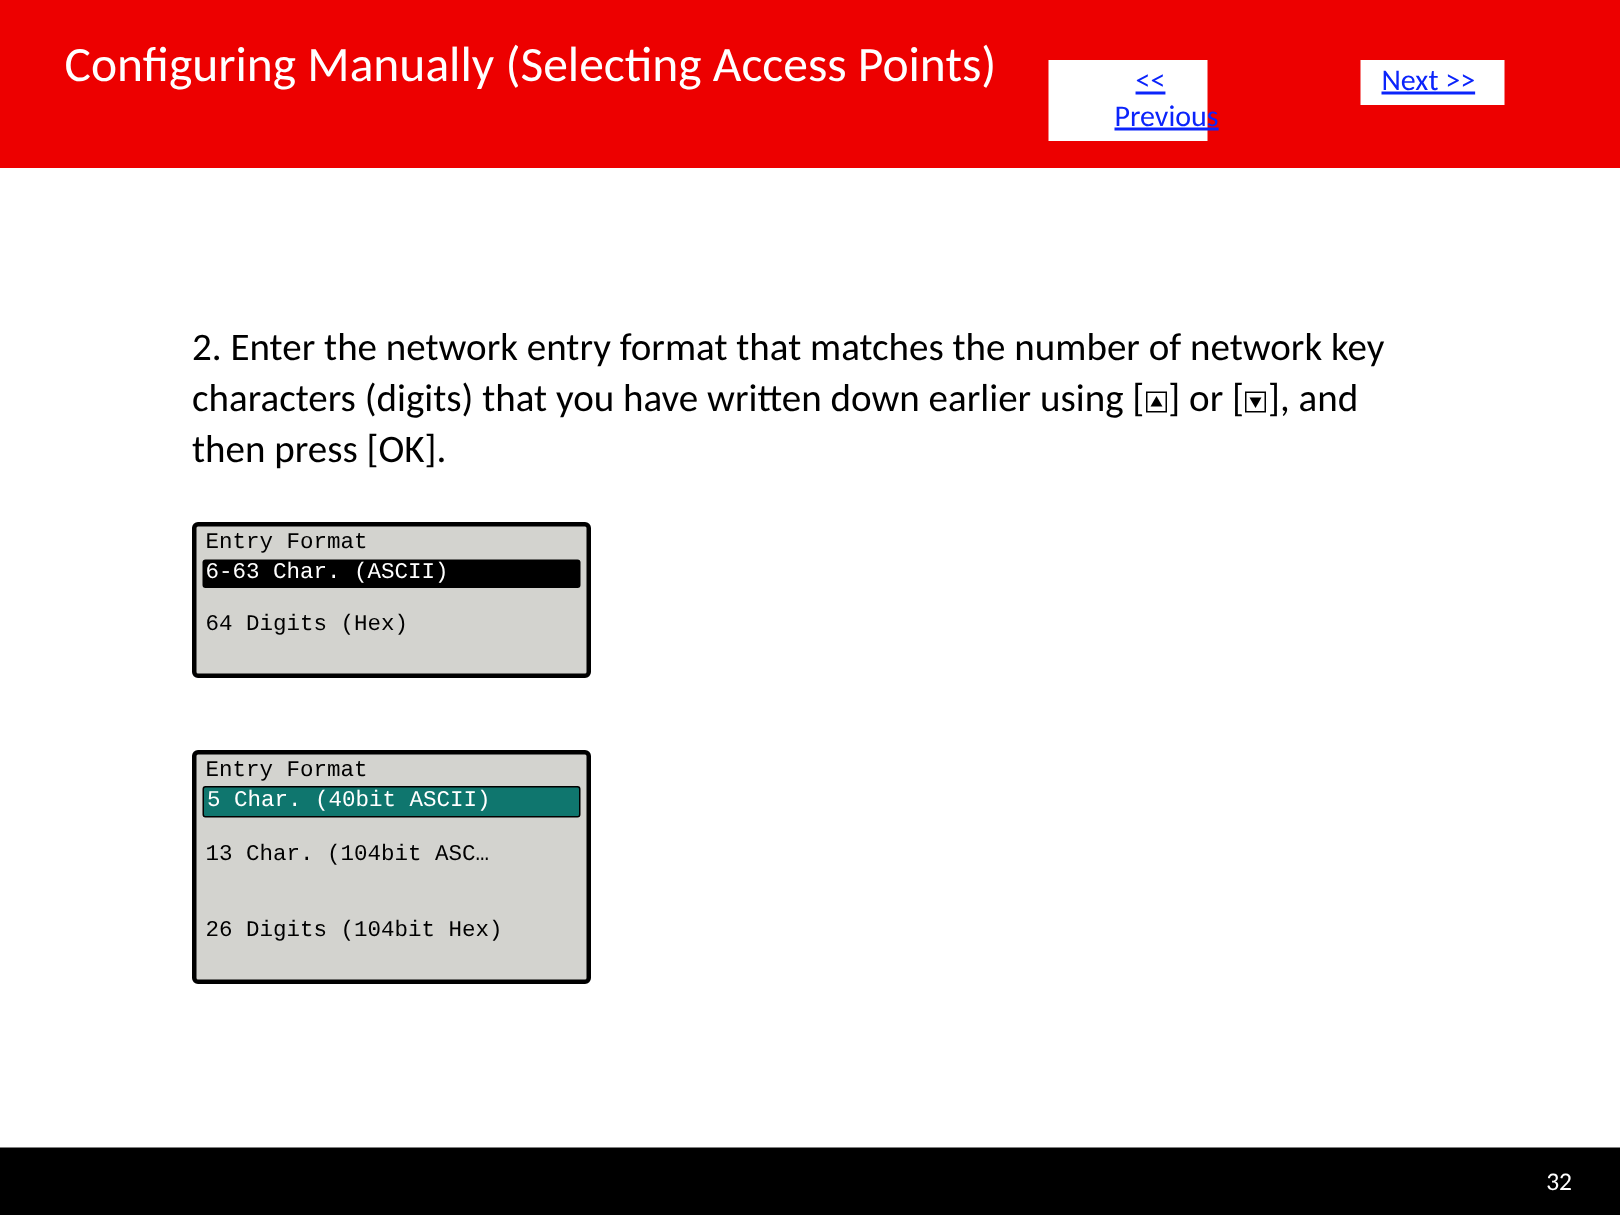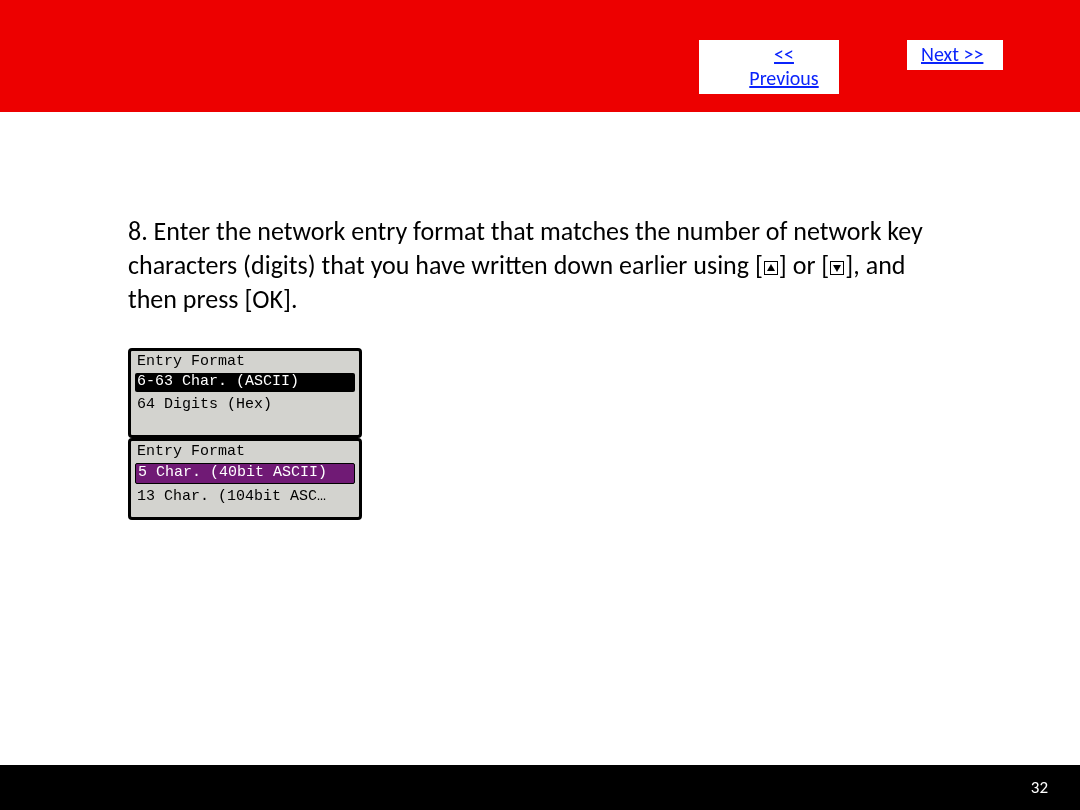--- a/index.html
+++ b/index.html
@@ -30,21 +30,21 @@
     top: 40px;
     background: #fff;
     color: #0b24fb;
     text-decoration: underline;
     font-size: 20px;
     padding: 2px 14px 4px 14px;
     cursor: pointer;
     font-family: inherit;
     border: none;
   }
-  .prev { left: 699px; width: 140px; text-align: center; padding-left: 44px; }
+  .prev { left: 699px; width: 106px; text-align: center; padding-left: 44px; }
   .next { left: 907px; width: 96px; text-align: left; }
   .content {
     position: absolute;
     left: 128px;
     top: 215px;
     right: 60px;
   }
   .instruction {
     font-size: 26px;
     color: #000;
@@ -61,51 +61,52 @@
     position: relative;
     margin: 0 1px;
   }
   .tri svg { position: absolute; left: 1px; top: 1px; }
   .subnote {
     font-size: 18px;
     color: #000;
     margin-bottom: 28px;
   }
   .lcd {
-    width: 234px;
+    width: 266px;
     border: 3px solid #000;
     border-radius: 4px;
     background: #d3d3cf;
+    margin-bottom: 48px;
     padding: 2px 0 6px 0;
     font-family: "Lucida Console", "Courier New", monospace;
     font-size: 15px;
     line-height: 1.25;
     color: #000;
   }
   .lcd.tall { min-height: 90px; }
   .lcd-header {
     padding: 0 6px 1px 6px;
   }
   .lcd-row {
-    padding: 4px 6px;
+    padding: 16px 6px;
     white-space: nowrap;
   }
   .lcd-row.sel {
     background: #000;
     color: #fff;
     margin: 0 4px;
     padding: 0 2px;
     border-radius: 2px;
   }
   .lcd-row.outline {
     margin: 0 4px;
     padding: 0 2px;
     border: 1.5px solid #000;
     border-radius: 2px;
-    background: #701a75;
+    background: #0f766e;
     color: #fff;
     font-family: Liberation Mono, monospace;
   }
   .footer {
     position: absolute;
     bottom: 0;
     left: 0;
     width: 100%;
     height: 45px;
     background: #000;
@@ -115,42 +116,44 @@
     right: 32px;
     top: 12px;
     color: #fff;
     font-size: 17px;
   }
 </style>
 </head>
 <body>
 
 <div class="header">
+  <div class="title">Configuring Manually (Selecting Access Points)</div>
   <a class="navbtn prev">&lt;&lt; Previous</a>
   <a class="navbtn next">Next &gt;&gt;</a>
 </div>
 
 <div class="content">
   <p class="instruction">
-    <span>8. Enter the network entry format that matches the number of network key characters (digits) that you have written down earlier using [</span><span class="tri"><svg width="10" height="10" viewBox="0 0 10 10">
+    <span>2. Enter the network entry format that matches the number of network key characters (digits) that you have written down earlier using [</span><span class="tri"><svg width="10" height="10" viewBox="0 0 10 10">
           <polygon points="5,1 9,8 1,8" fill="#000"></polygon>
         </svg></span><span>] or [</span><span class="tri"><svg width="10" height="10" viewBox="0 0 10 10">
           <polygon points="1,2 9,2 5,9" fill="#000"></polygon>
         </svg></span><span>], and then press [OK].</span>
   </p>
 
 
   <div class="lcd tall">
     <div class="lcd-header">Entry Format</div>
     <div class="lcd-row sel">6-63 Char. (ASCII)</div>
     <div class="lcd-row">64 Digits (Hex)</div>
   </div>
 
   <div class="lcd">
     <div class="lcd-header">Entry Format</div>
     <div class="lcd-row outline">5 Char. (40bit ASCII)</div>
     <div class="lcd-row">13 Char. (104bit ASC…</div>
+    <div class="lcd-row">26 Digits (104bit Hex)</div>
   </div>
 </div>
 
 <div class="footer">
   <div class="pagenum">32</div>
 </div>
 
 </body></html>

